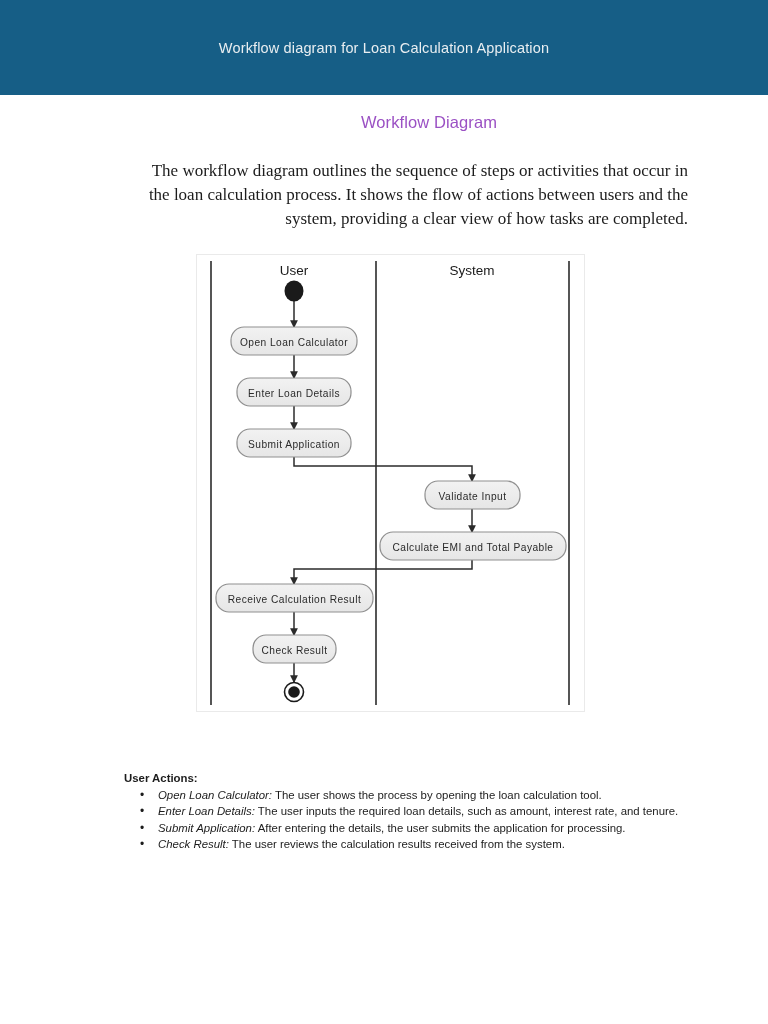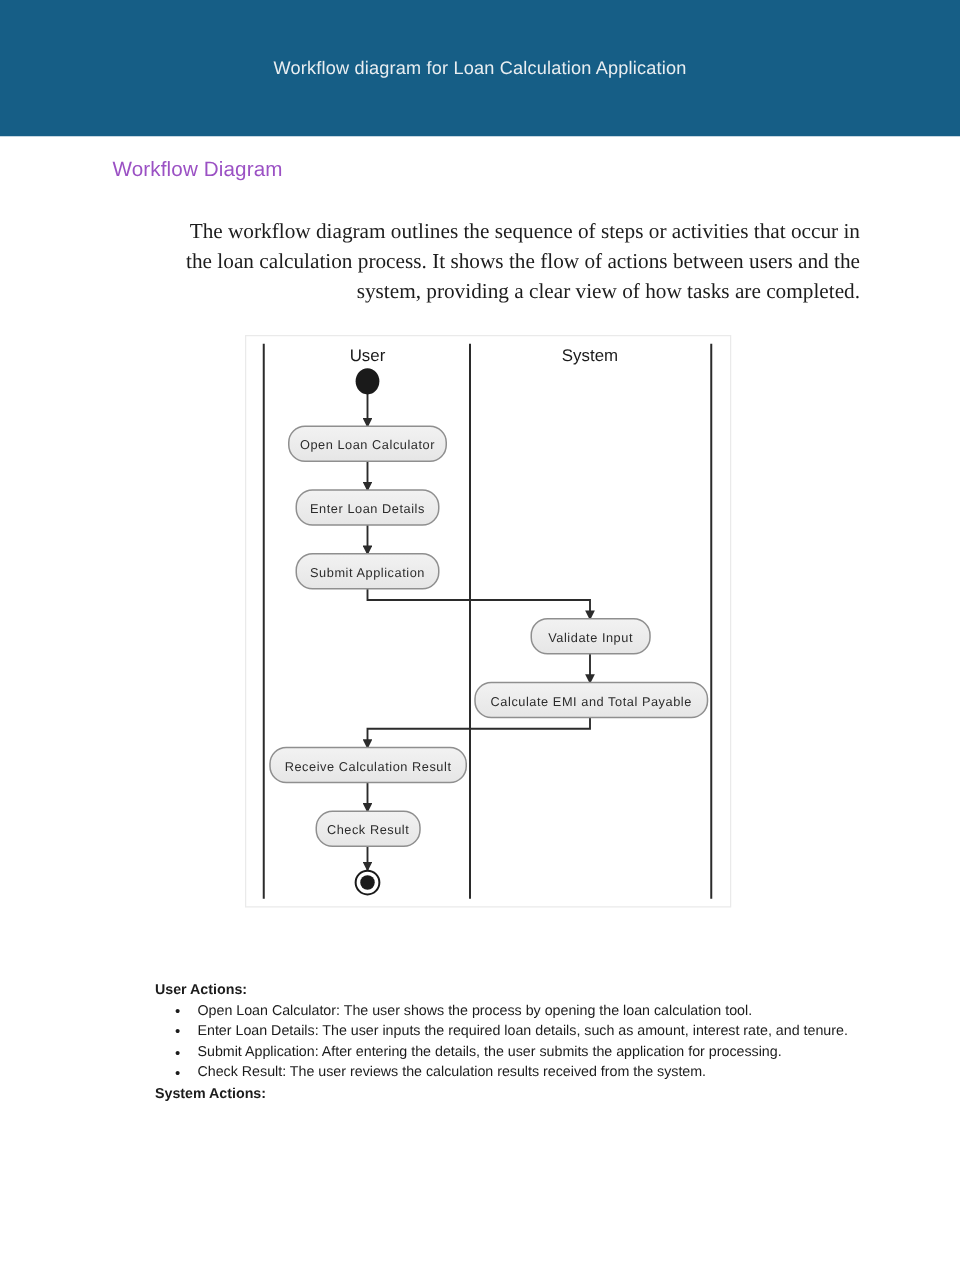--- a/index.html
+++ b/index.html
@@ -13,21 +13,21 @@
     height: 1024px;
     font-family: "Liberation Sans", sans-serif;
     color: #1a1a1a;
     overflow: hidden;
     position: relative;
   }
 
   
   .banner {
     width: 768px;
-    height: 109px;
+    height: 95px;
     background: #165e86;
     display: flex;
     align-items: center;
     justify-content: center;
     box-sizing: border-box;
   }
   .banner-title {
     color: #e9eef1;
     font-size: 14.5px;
     font-weight: 400;
@@ -38,20 +38,21 @@
   .page {
     padding: 0;
   }
   .section-heading {
     margin: 0;
     padding: 18px 0 0 90px;
     color: #9b51c4;
     font-size: 16.5px;
     font-weight: 400;
     letter-spacing: 0.1px;
+    text-align: center;
   }
 
   .intro {
     margin: 0;
     padding: 27px 80px 0 136px;
     font-size: 17px;
     line-height: 1.42;
     color: #1c1c1c;
     text-align: right;
     font-family: Liberation Serif, serif;
@@ -95,21 +96,21 @@
     padding-left: 0;
   }
   .actions li::before {
     content: "\2022";
     position: absolute;
     left: -18px;
     top: -1px;
     font-size: 12px;
     color: #1c1c1c;
   }
-  .term { }
+  .term { font-style: italic; }
 </style>
 </head>
 <body>
 
 <div class="banner">
   <div class="banner-title">Workflow diagram for Loan Calculation Application</div>
 </div>
 
 <div class="page">
 
@@ -202,16 +203,15 @@
   <div class="actions">
 
     <div class="actions-head">User Actions:</div>
     <ul>
       <li><span class="term">Open Loan Calculator:</span><span> The user shows the process by opening the loan calculation tool.</span></li>
       <li><span class="term">Enter Loan Details:</span><span> The user inputs the required loan details, such as amount, interest rate, and tenure.</span></li>
       <li><span class="term">Submit Application:</span><span> After entering the details, the user submits the application for processing.</span></li>
       <li><span class="term">Check Result:</span><span> The user reviews the calculation results received from the system.</span></li>
     </ul>
 
-    <div class="actions-head">System Actions:</div>
 
   </div>
 </div>
 
 </body></html>

